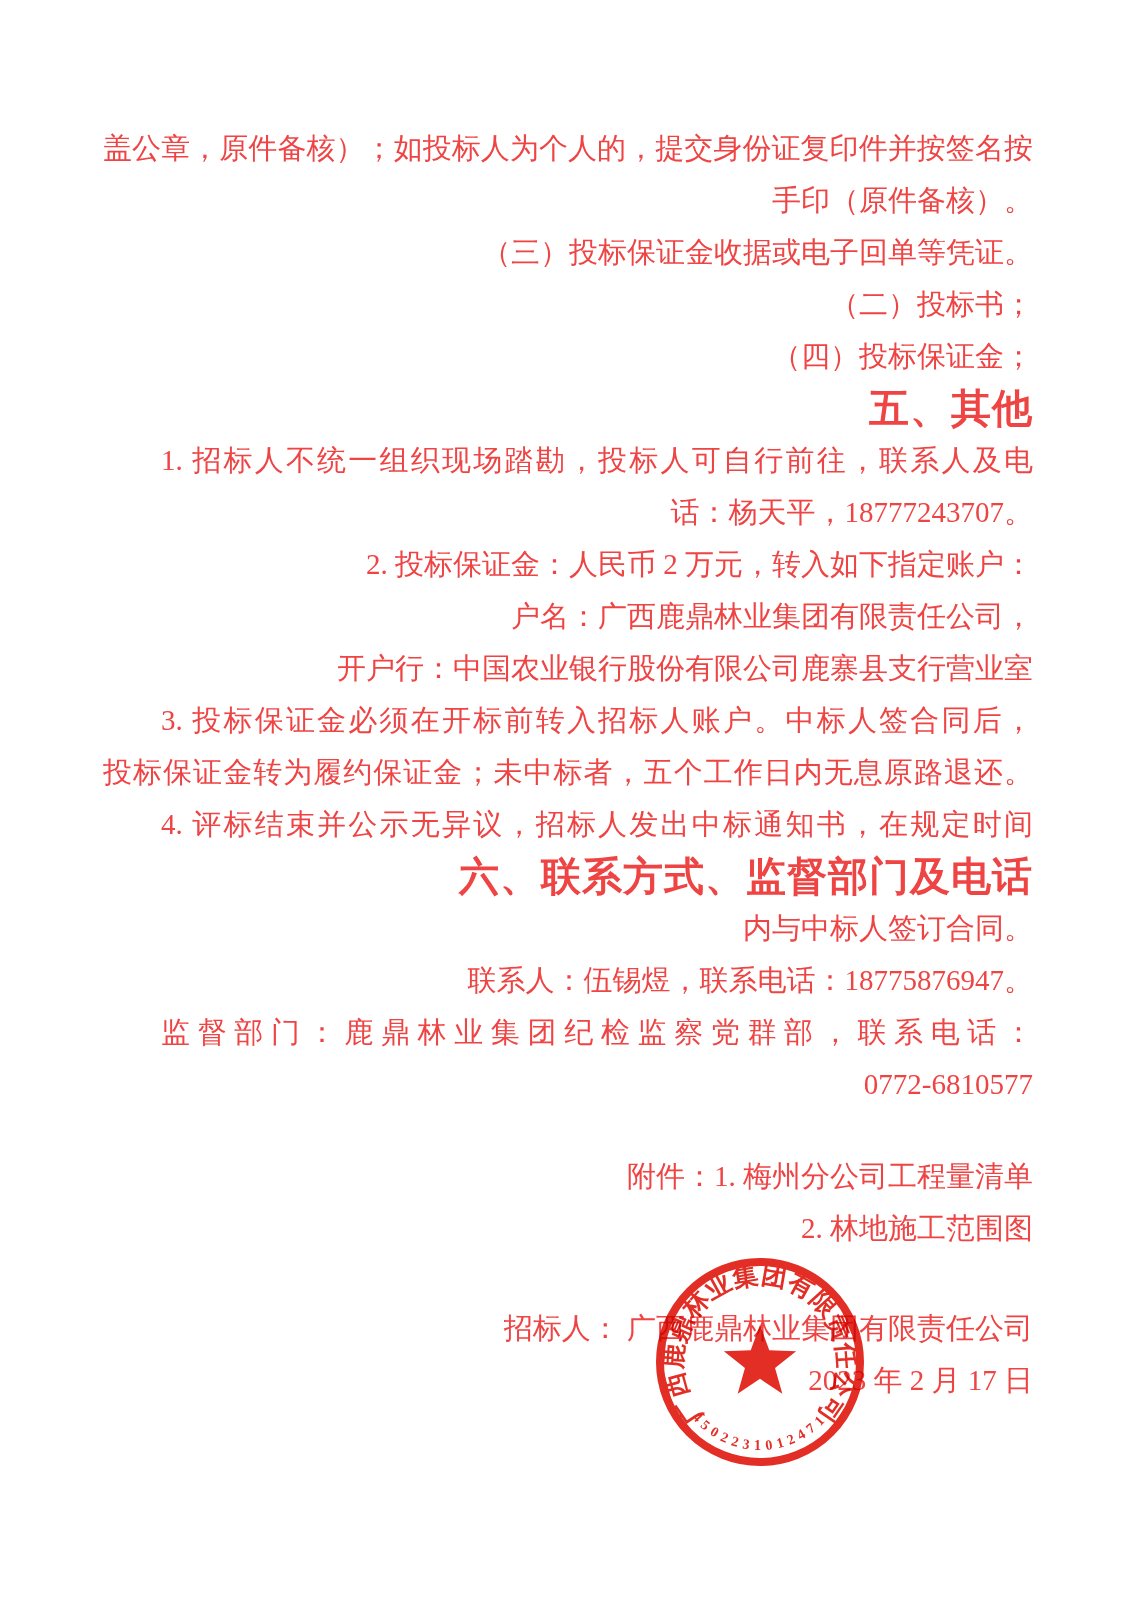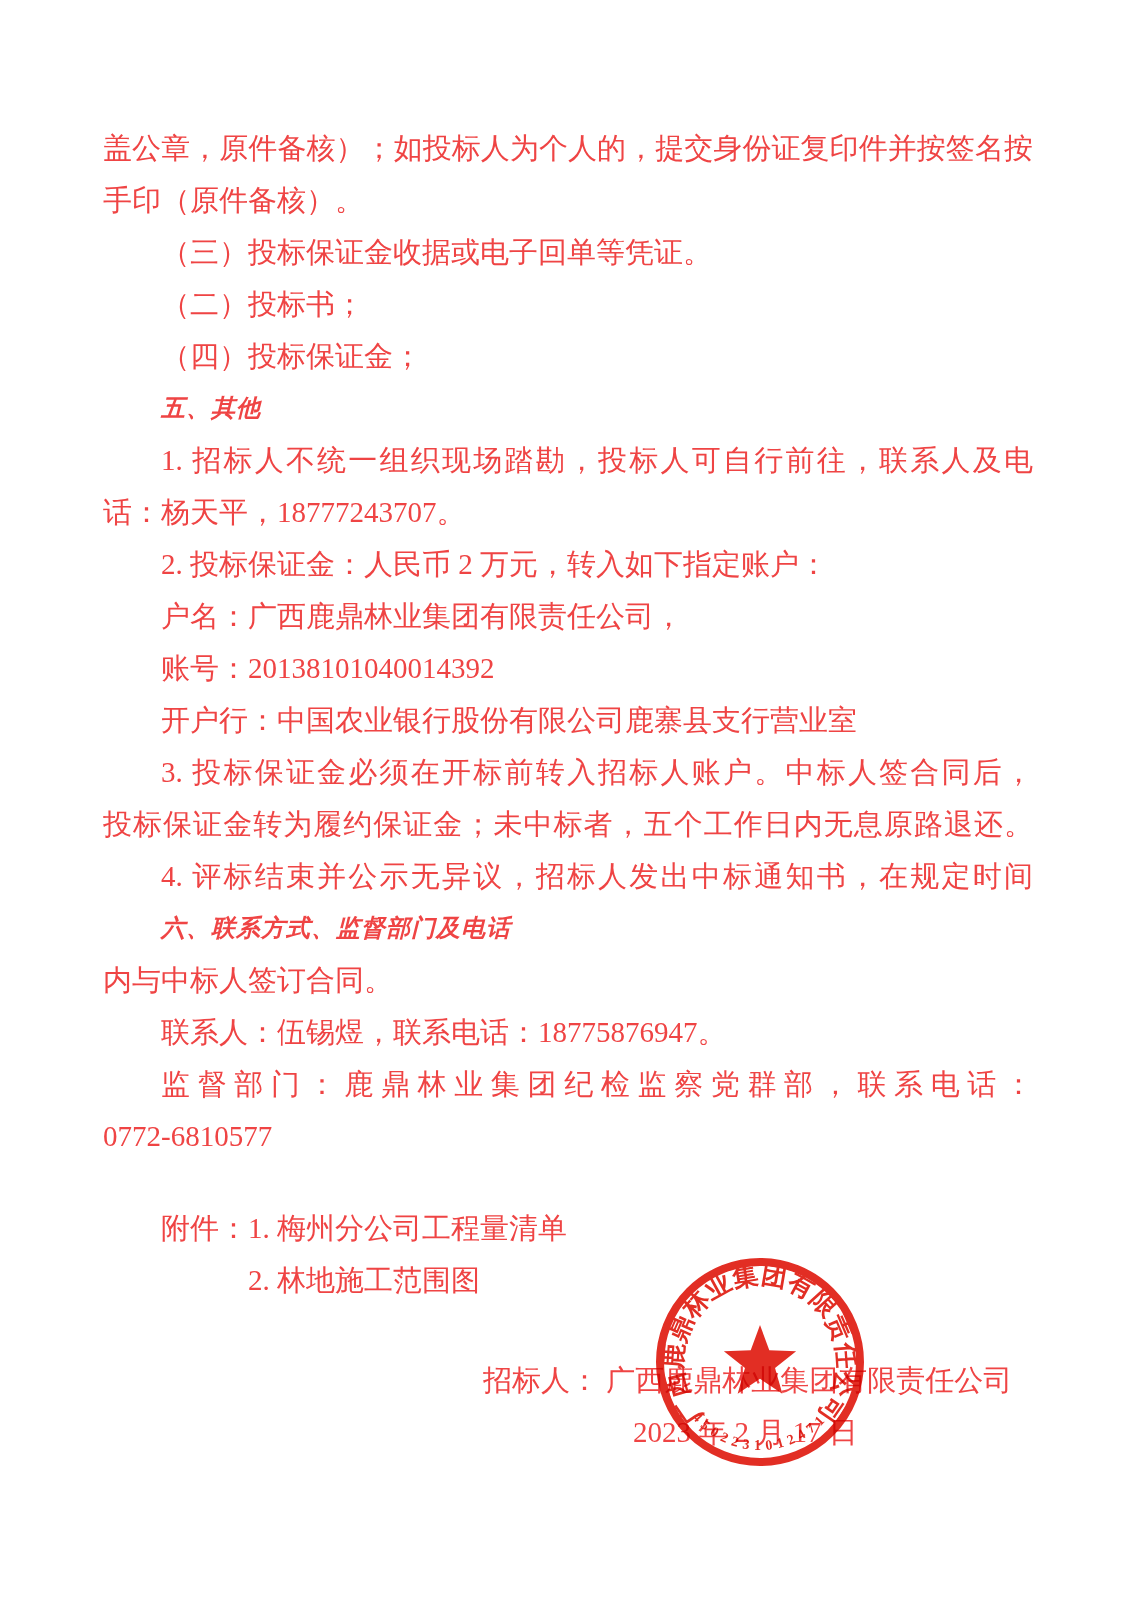--- a/index.html
+++ b/index.html
@@ -16,33 +16,33 @@
     width: 930px;
     padding: 122px 98px 0 103px;
     color: #ef4444;
     font-size: 29px;
   }
   .line {
     height: 52px;
     line-height: 52px;
     white-space: nowrap;
     overflow: visible;
+    text-align: right;
   }
   .line.justify {
     white-space: normal;
     text-align: justify;
     text-align-last: justify;
     overflow: hidden;
   }
   .line.heading {
     font-family: "Liberation Sans", "DejaVu Sans", sans-serif;
     font-weight: 700;
-    font-size: 24px;
+    font-size: 40px;
     letter-spacing: 1px;
-    font-style: italic;
   }
   .spacer { width: 100%; }
   
   #seal {
     position: absolute;
     left: 645px; top: 1247px;
     width: 230px; height: 230px;
     mix-blend-mode: multiply;
     opacity: 0.96;
   }
@@ -60,21 +60,20 @@
     <div class="line justify">盖公章，原件备核）；如投标人为个人的，提交身份证复印件并按签名按</div>
     <div class="line">手印（原件备核）。</div>
     <div class="line" style="padding-left: 58px;">（三）投标保证金收据或电子回单等凭证。</div>
     <div class="line" style="padding-left: 58px;">（二）投标书；</div>
     <div class="line" style="padding-left: 58px;">（四）投标保证金；</div>
     <div class="line heading" style="padding-left: 58px;">五、其他</div>
     <div class="line justify" style="padding-left: 58px;">1. 招标人不统一组织现场踏勘，投标人可自行前往，联系人及电</div>
     <div class="line">话：杨天平，18777243707。</div>
     <div class="line" style="padding-left: 58px;">2. 投标保证金：人民币 2 万元，转入如下指定账户：</div>
     <div class="line" style="padding-left: 58px;">户名：广西鹿鼎林业集团有限责任公司，</div>
-    <div class="line" style="padding-left: 58px;">账号：20138101040014392</div>
     <div class="line" style="padding-left: 58px;">开户行：中国农业银行股份有限公司鹿寨县支行营业室</div>
     <div class="line justify" style="padding-left: 58px;">3. 投标保证金必须在开标前转入招标人账户。中标人签合同后，</div>
     <div class="line justify">投标保证金转为履约保证金；未中标者，五个工作日内无息原路退还。</div>
     <div class="line justify" style="padding-left: 58px;">4. 评标结束并公示无异议，招标人发出中标通知书，在规定时间</div>
     <div class="line heading" style="padding-left: 58px;">六、联系方式、监督部门及电话</div>
     <div class="line">内与中标人签订合同。</div>
     <div class="line" style="padding-left: 58px; font-family: Liberation Serif, serif;">联系人：伍锡煜，联系电话：18775876947。</div>
     <div class="line justify" style="padding-left: 58px;">监督部门：鹿鼎林业集团纪检监察党群部，联系电话：</div>
     <div class="line">0772-6810577</div>
     <div class="spacer" style="height: 40px;"></div>

